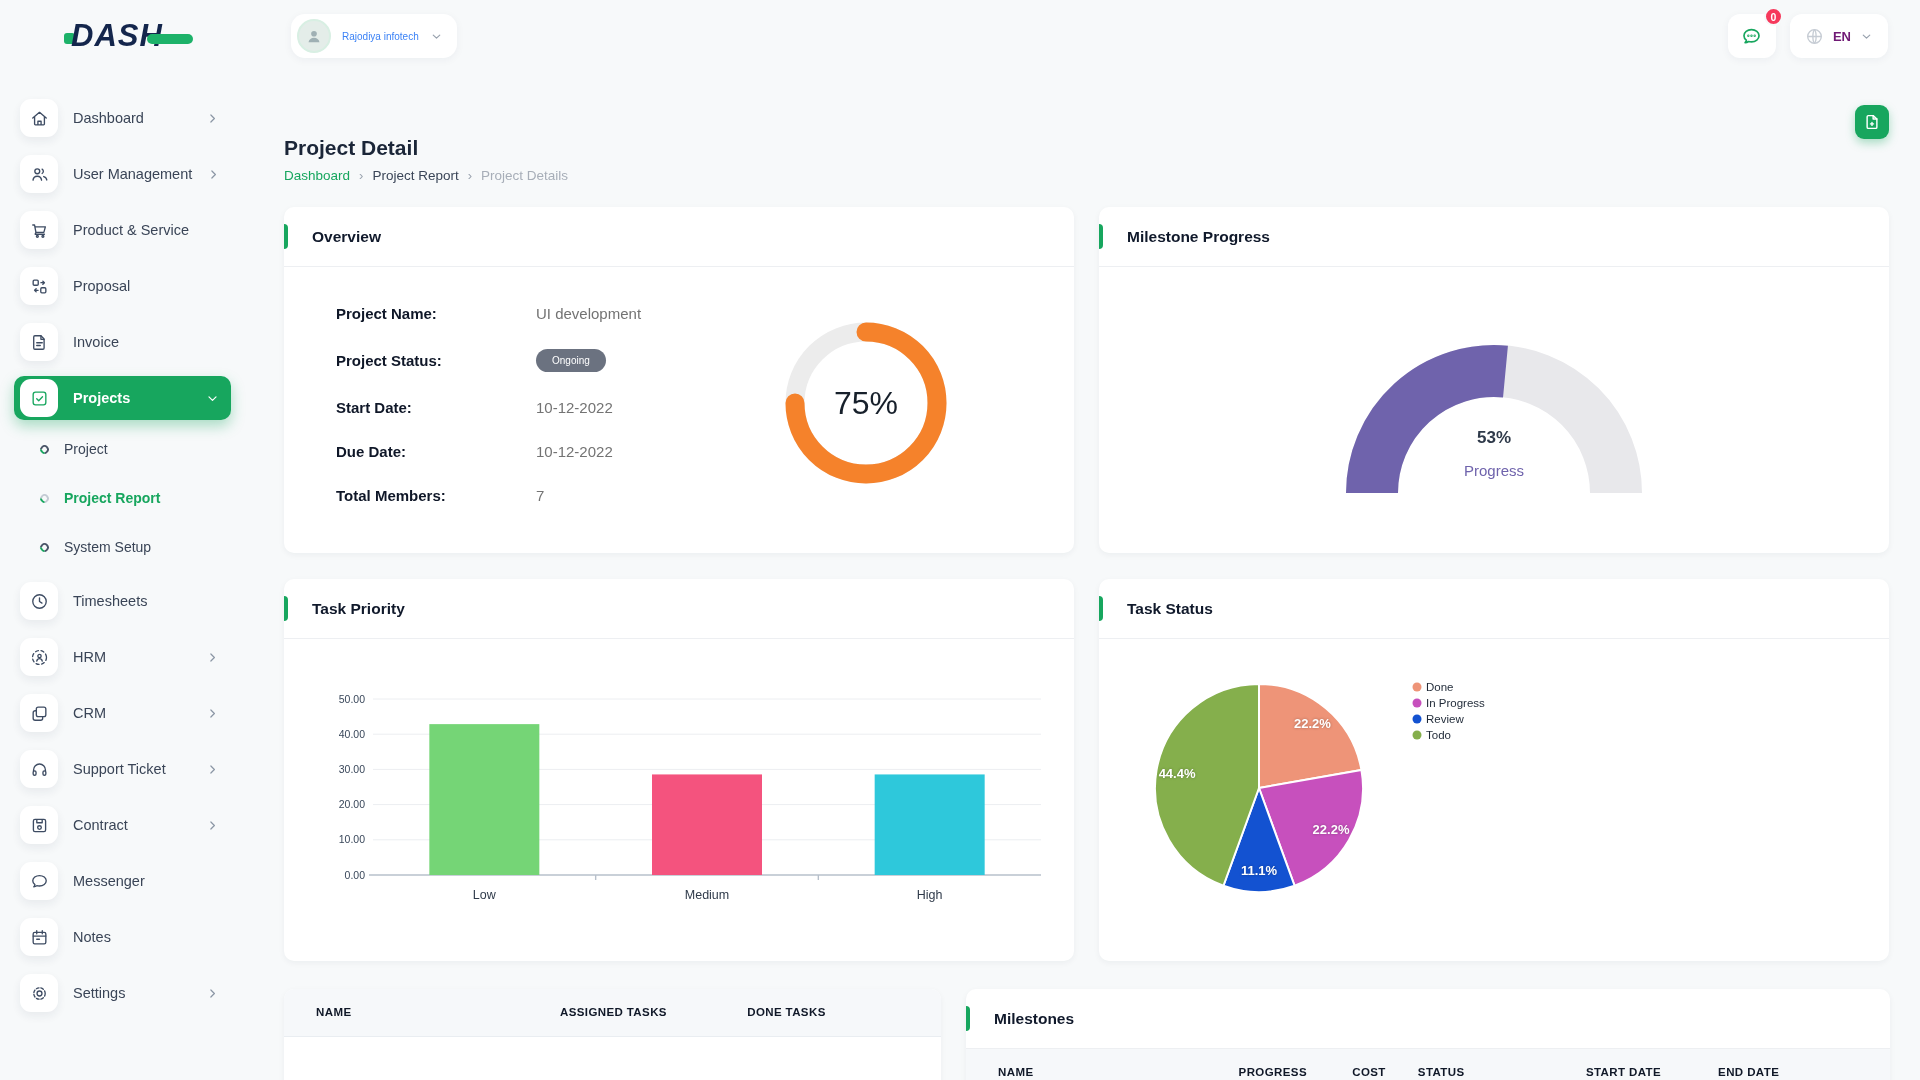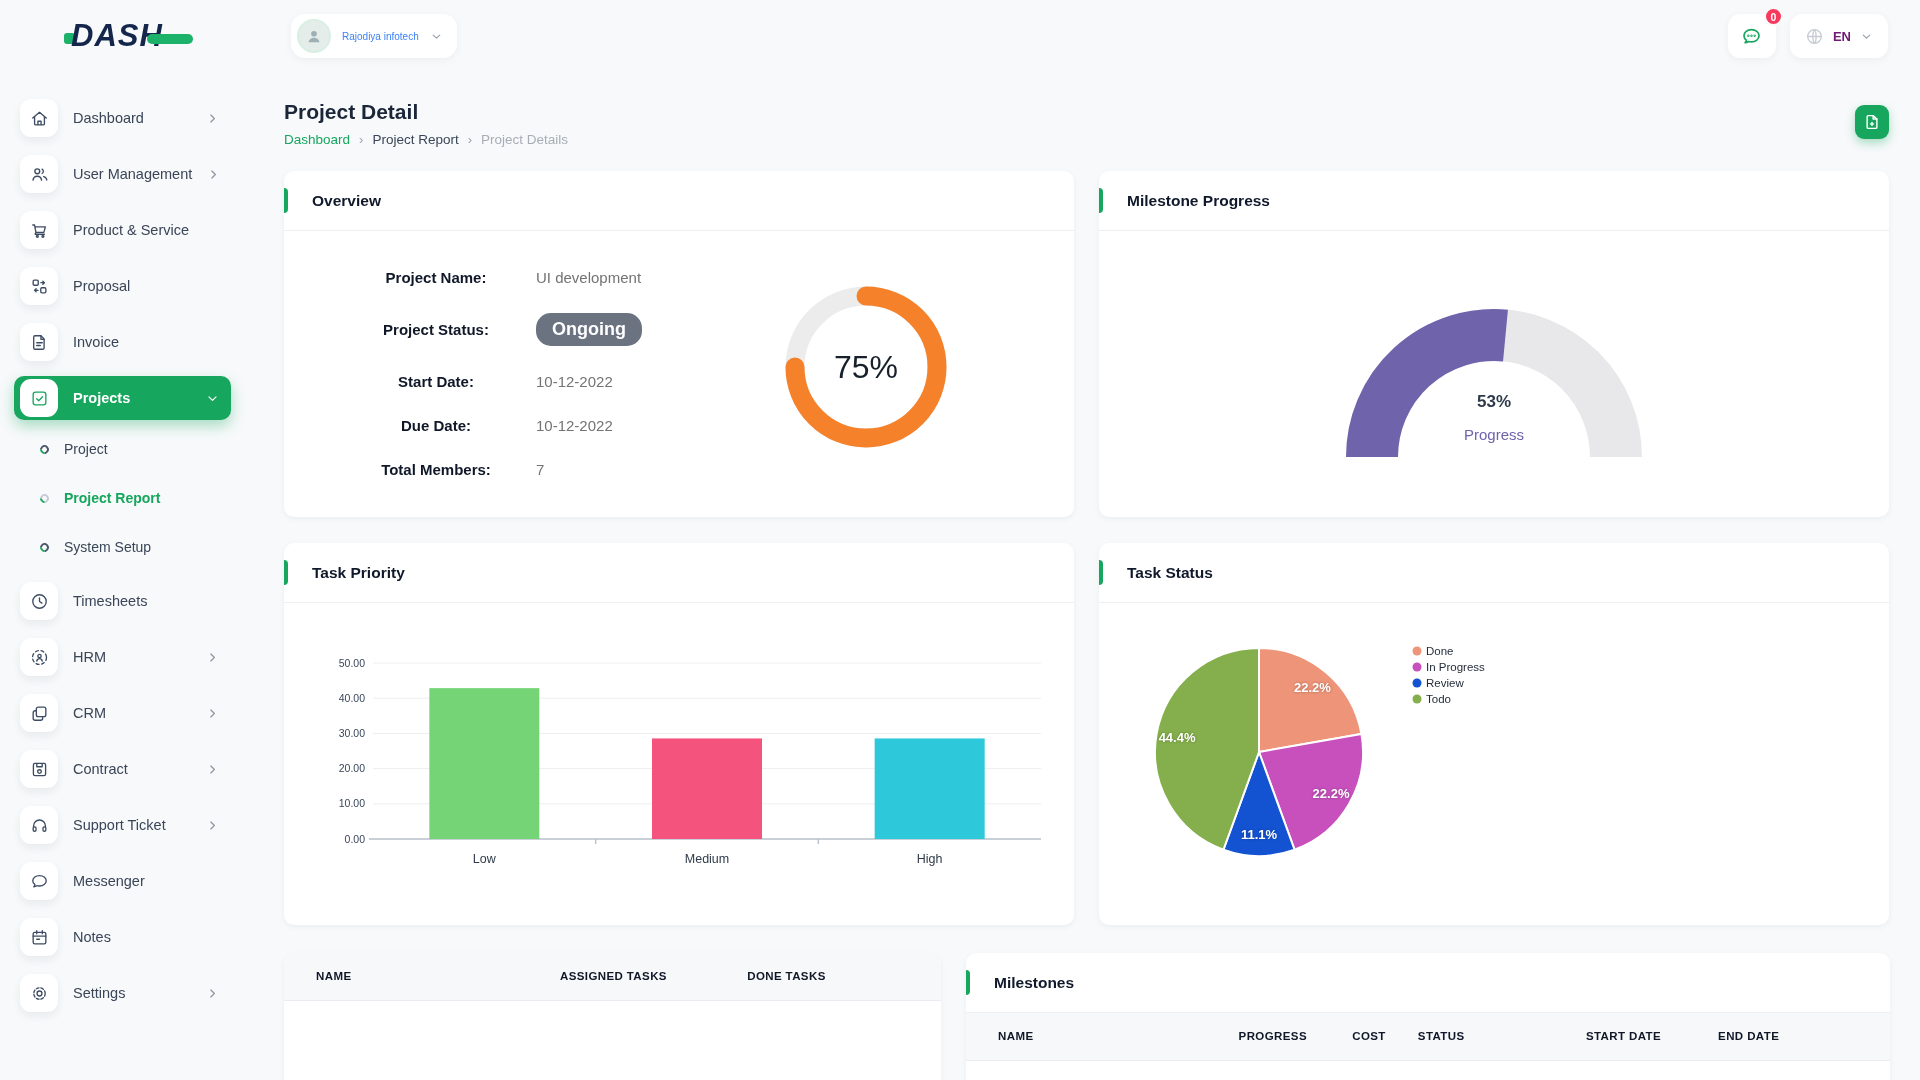--- a/index.html
+++ b/index.html
@@ -51,21 +51,21 @@
     background:#F6395C; color:#fff; font-size:10.5px; font-weight:700; display:flex; align-items:center;
     justify-content:center; border:2px solid #F7F9FA; }
   .lang-box { height:44px; background:#fff; border-radius:12px; box-shadow:0 2px 8px rgba(20,38,76,.05);
     display:flex; align-items:center; gap:9px; padding:0 15px; cursor:pointer; }
   .lang-box .globe { color:#C6CCD4; display:flex; } .lang-box .globe svg { width:19px; height:19px; }
   .lang-label { font-size:13px; font-weight:700; color:#701a75; }
 
   
   .content { position:absolute; left:245px; top:72px; right:0; bottom:0; padding:28px 31px 0 39px; }
   .title-row { display:flex; align-items:flex-start; }
-  .page-title { font-size:21px; font-weight:700; color:#1B2638; }
+  .page-title { font-size:21px; font-weight:700; color:#1B2638;margin-top:36px; }
   .breadcrumb { margin-top:8px; font-size:13.5px; display:flex; align-items:center; gap:9px; }
   .breadcrumb .bc-link { color:#17A65E; cursor:pointer; }
   .breadcrumb .bc-mid { color:#3A4557; cursor:pointer; }
   .breadcrumb .bc-cur { color:#A7AEB8; }
   .breadcrumb .sep { color:#9AA3AF; font-size:13px; }
   .export-btn { margin-left:auto; width:34px; height:34px; margin-top:5px; background:#17A65E; border:none;
     border-radius:9px; color:#fff; display:flex; align-items:center; justify-content:center; cursor:pointer;
     box-shadow:0 4px 10px rgba(23,166,94,.35); }
   .export-btn svg { width:18px; height:18px; }
 
@@ -76,24 +76,24 @@
   .card { background:#fff; border-radius:10px; box-shadow:0 2px 6px rgba(15,34,58,.05); position:relative; overflow:hidden; }
   .card-header { position:relative; height:60px; display:flex; align-items:center; padding-left:28px;
     border-bottom:1px solid #EDEFF2; }
   .card-header::before { content:""; position:absolute; left:0; top:17px; bottom:17px; width:3.5px;
     background:#17A65E; border-radius:0 4px 4px 0; }
   .card-title { font-size:15.5px; font-weight:700; color:#10192B;text-align:right; }
 
   
   .ov-body { display:flex; padding:38px 0 0 52px; }
   .ov-fields { width:430px; }
-  .ov-row { display:flex; align-items:center; margin-bottom:27px;text-align:center; }
+  .ov-row { display:flex; align-items:center; margin-bottom:27px; }
   .ov-label { width:200px; font-size:15px; font-weight:700; color:#0F1728; }
   .ov-value { font-size:15px; color:#737373; }
-  .badge { display:inline-block; background:#6B7280; color:#fff; border-radius:15px; padding:6px 16px; font-size:18px;font-weight:bold; }
+  .badge { display:inline-block; background:#6B7280; color:#fff; border-radius:15px; padding:6px 16px; font-size:10px; }
   .donut-wrap { position:absolute; right:118px; top:106px; width:180px; height:180px; }
   .donut-label { position:absolute; inset:0; display:flex; align-items:center; justify-content:center;
     font-size:32px; font-weight:500; color:#17202B; }
 
   
   .gauge-wrap { position:relative; width:330px; height:180px; margin:56px auto 0; }
   .gauge-val { position:absolute; top:105px; left:0; right:0; text-align:center; font-size:17px; font-weight:600; color:#2F3A4A; }
   .gauge-sub { position:absolute; top:139px; left:0; right:0; text-align:center; font-size:15px; color:#6F63AC; }
 
   .chart-body { position:absolute; left:0; right:0; top:60px; bottom:0; }
@@ -234,41 +234,41 @@
         <span class="nav-label">CRM</span>
         <span class="nav-chev">
           <svg viewBox="0 0 24 24" fill="none" stroke="currentColor" stroke-width="1.7" stroke-linecap="round" stroke-linejoin="round">
             <path d="M9 5.5l6.5 6.5L9 18.5" stroke-width="2.2"></path>
           </svg>
         </span>
       </div>
       <div class="nav-item">
         <span class="icon-box">
           <svg viewBox="0 0 24 24" fill="none" stroke="currentColor" stroke-width="1.7" stroke-linecap="round" stroke-linejoin="round">
+            <path d="M4.5 14.5v-2a7.5 7.5 0 0 1 15 0v2"></path>
+            <rect x="4" y="13.7" width="3.6" height="5.6" rx="1.7"></rect>
+            <rect x="16.4" y="13.7" width="3.6" height="5.6" rx="1.7"></rect>
+          </svg>
+        </span>
+        <span class="nav-label">Support Ticket</span>
+        <span class="nav-chev">
+          <svg viewBox="0 0 24 24" fill="none" stroke="currentColor" stroke-width="1.7" stroke-linecap="round" stroke-linejoin="round">
+            <path d="M9 5.5l6.5 6.5L9 18.5" stroke-width="2.2"></path>
+          </svg>
+        </span>
+      </div>
+      <div class="nav-item">
+        <span class="icon-box">
+          <svg viewBox="0 0 24 24" fill="none" stroke="currentColor" stroke-width="1.7" stroke-linecap="round" stroke-linejoin="round">
             <rect x="4.3" y="4.3" width="15.4" height="15.4" rx="2"></rect>
             <path d="M8.6 4.5v4h6.8v-4"></path>
             <circle cx="12" cy="14.6" r="2.3"></circle>
           </svg>
         </span>
         <span class="nav-label">Contract</span>
-        <span class="nav-chev">
-          <svg viewBox="0 0 24 24" fill="none" stroke="currentColor" stroke-width="1.7" stroke-linecap="round" stroke-linejoin="round">
-            <path d="M9 5.5l6.5 6.5L9 18.5" stroke-width="2.2"></path>
-          </svg>
-        </span>
-      </div>
-      <div class="nav-item">
-        <span class="icon-box">
-          <svg viewBox="0 0 24 24" fill="none" stroke="currentColor" stroke-width="1.7" stroke-linecap="round" stroke-linejoin="round">
-            <path d="M4.5 14.5v-2a7.5 7.5 0 0 1 15 0v2"></path>
-            <rect x="4" y="13.7" width="3.6" height="5.6" rx="1.7"></rect>
-            <rect x="16.4" y="13.7" width="3.6" height="5.6" rx="1.7"></rect>
-          </svg>
-        </span>
-        <span class="nav-label">Support Ticket</span>
         <span class="nav-chev">
           <svg viewBox="0 0 24 24" fill="none" stroke="currentColor" stroke-width="1.7" stroke-linecap="round" stroke-linejoin="round">
             <path d="M9 5.5l6.5 6.5L9 18.5" stroke-width="2.2"></path>
           </svg>
         </span>
       </div>
       <div class="nav-item">
         <span class="icon-box">
           <svg viewBox="0 0 24 24" fill="none" stroke="currentColor" stroke-width="1.7" stroke-linecap="round" stroke-linejoin="round">
             <path d="M12 4.5c-4.7 0-8.5 2.9-8.5 6.6 0 1.9 1 3.6 2.7 4.8-.1 1-.6 2-1.4 2.8 1.5-.1 2.8-.7 3.8-1.4 1 .3 2.2.4 3.4.4 4.7 0 8.5-2.9 8.5-6.6S16.7 4.5 12 4.5z"></path>

